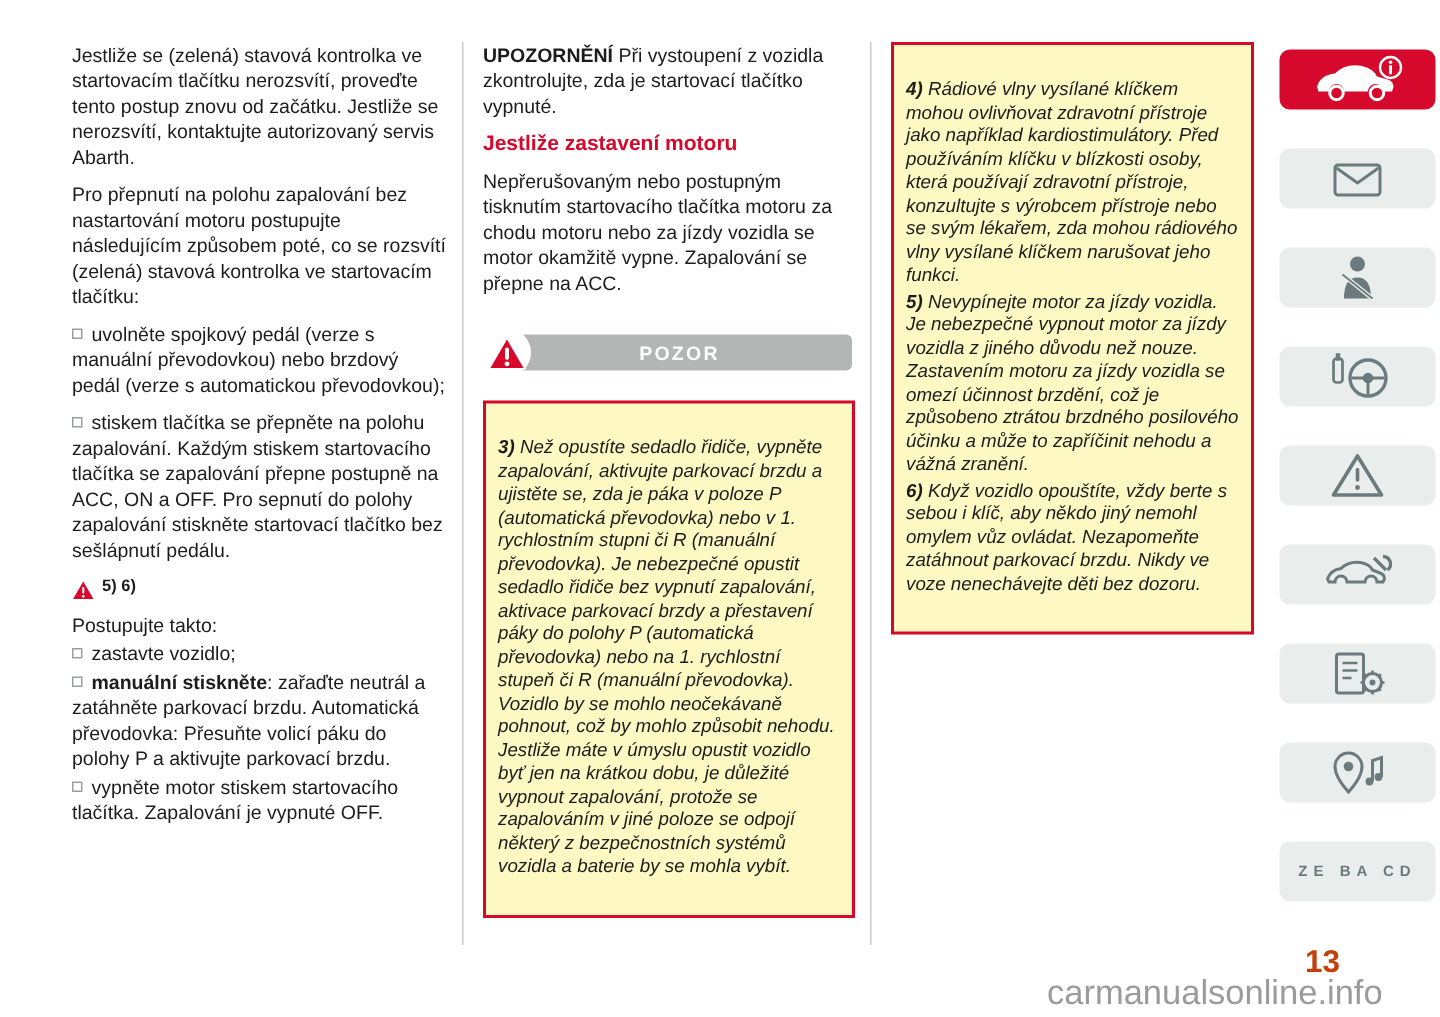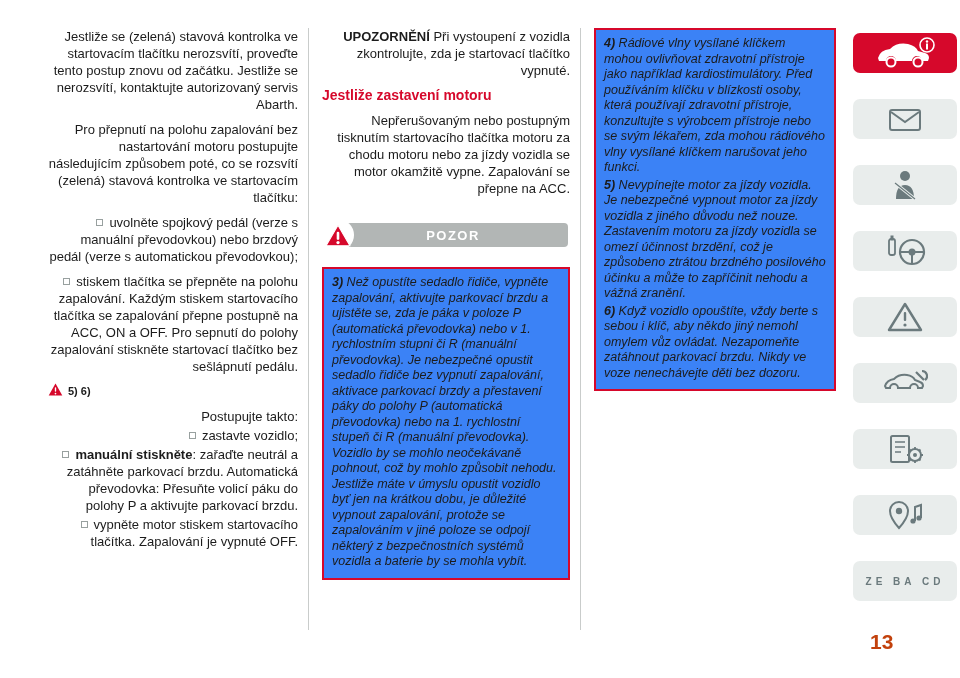--- a/index.html
+++ b/index.html
@@ -17,36 +17,36 @@
   .page{position:relative;width:960px;height:678px;background:#fff;overflow:hidden;}
 
   .col{position:absolute;top:28px;font-size:13px;line-height:17px;}
   .col1{left:48px;width:250px;}
   .col2{left:322px;width:248px;}
   .col3{left:594px;width:242px;}
   .vrule{position:absolute;top:28px;width:1px;height:602px;background:var(--rule-gray);}
   .vrule1{left:308px;}
   .vrule2{left:580px;}
 
-  p{margin:0 0 8px 0;text-align:right;}
+  p{margin:0 0 8px 0;}
   .tight{margin-bottom:2px;}
   .sq{display:inline-block;width:7px;height:7px;border:1.5px solid #98a09f;margin-right:6px;vertical-align:1px;}
   .red-head{color:var(--red);font-weight:bold;font-size:15px;letter-spacing:.4px;margin:10px 0 8px 0;}
   .red-subhead{color:var(--red);font-weight:bold;font-size:14px;margin:8px 0 8px 0;}
-  .refline{display:flex;align-items:flex-start;gap:5px;margin:2px 0 8px 0;}
+  .refline{display:flex;align-items:flex-end;gap:5px;margin:2px 0 8px 0;}
   .refnums{font-weight:bold;font-size:11px;}
   .tri-small{width:15px;height:13px;display:inline-block;}
 
   .caution{position:relative;margin:22px 0 16px 0;height:32px;}
   .caution-bar{position:absolute;left:16px;right:2px;top:4px;height:24px;background:var(--bar-gray);border-radius:4px;
     display:flex;align-items:center;justify-content:center;color:#fff;font-weight:bold;font-size:13px;letter-spacing:1.5px;}
   .caution-ico{position:absolute;left:0;top:0;width:32px;height:32px;background:#fff;border-radius:50%;
     display:flex;align-items:center;justify-content:center;}
 
-  .redbox{border:2px solid var(--red);padding:6px 8px;font-style:italic;font-size:12.5px;line-height:15.5px;background:#3b82f6;}
+  .redbox{border:2px solid var(--red);padding:22px 8px;font-style:italic;font-size:12.5px;line-height:15.5px;background:#fef9c3;}
   .redbox b{font-style:italic;}
   .redbox .item{margin:0 0 2px 0;}
 
   .sidebar{position:absolute;left:853px;top:0;width:107px;height:678px;}
   .tab{position:absolute;left:0;width:104px;height:40px;border-radius:7px;background:var(--tab-gray);
     display:flex;align-items:center;justify-content:center;cursor:pointer;}
   .tab.active{background:var(--red);}
   .letters{font-size:10px;font-weight:bold;color:var(--icon-gray);line-height:11px;letter-spacing:4px;text-align:center;}
 
   .pagenum{position:absolute;left:870px;top:630px;font-size:21px;font-weight:bold;color:#c2410c;z-index:2;}
@@ -186,14 +186,15 @@
       </svg>
     </div>
 
     <div class="tab" style="top:561px">
       <div class="letters">ZE BA CD</div>
     </div>
 
   </div>
 
   <div class="pagenum">13</div>
+  <div class="watermark">carmanualsonline.info</div>
 
 </div>
 
 </body></html>

